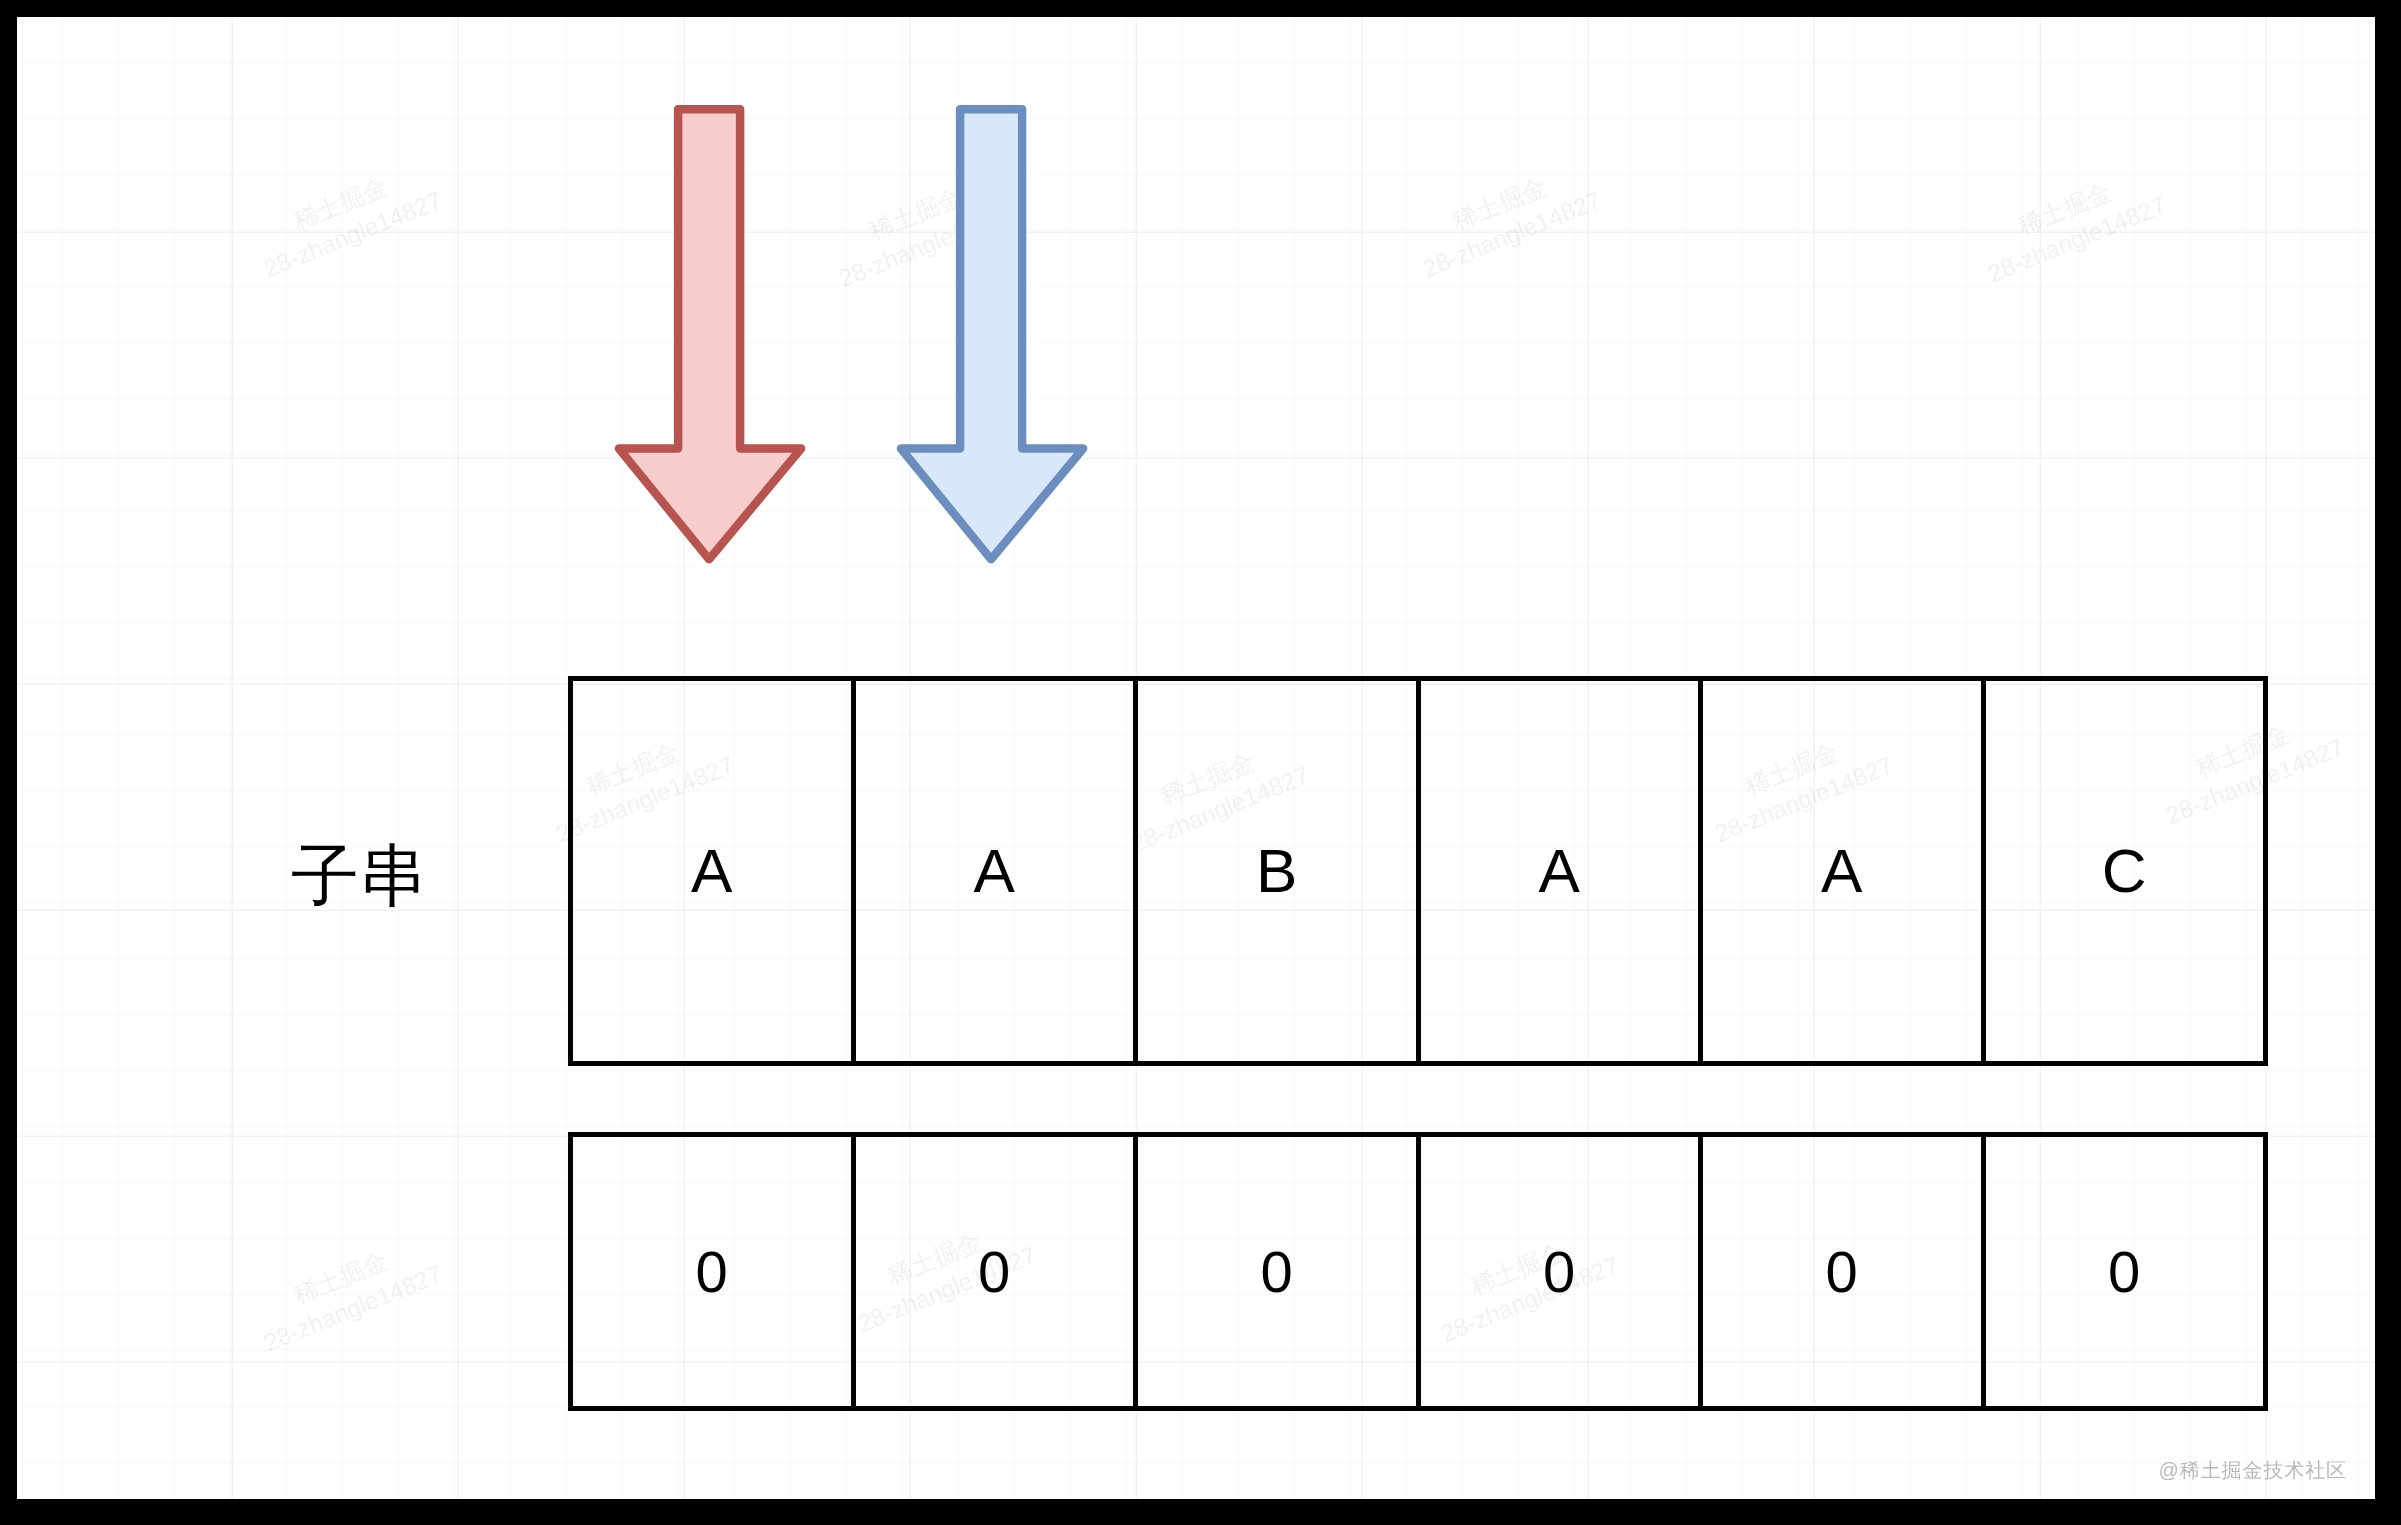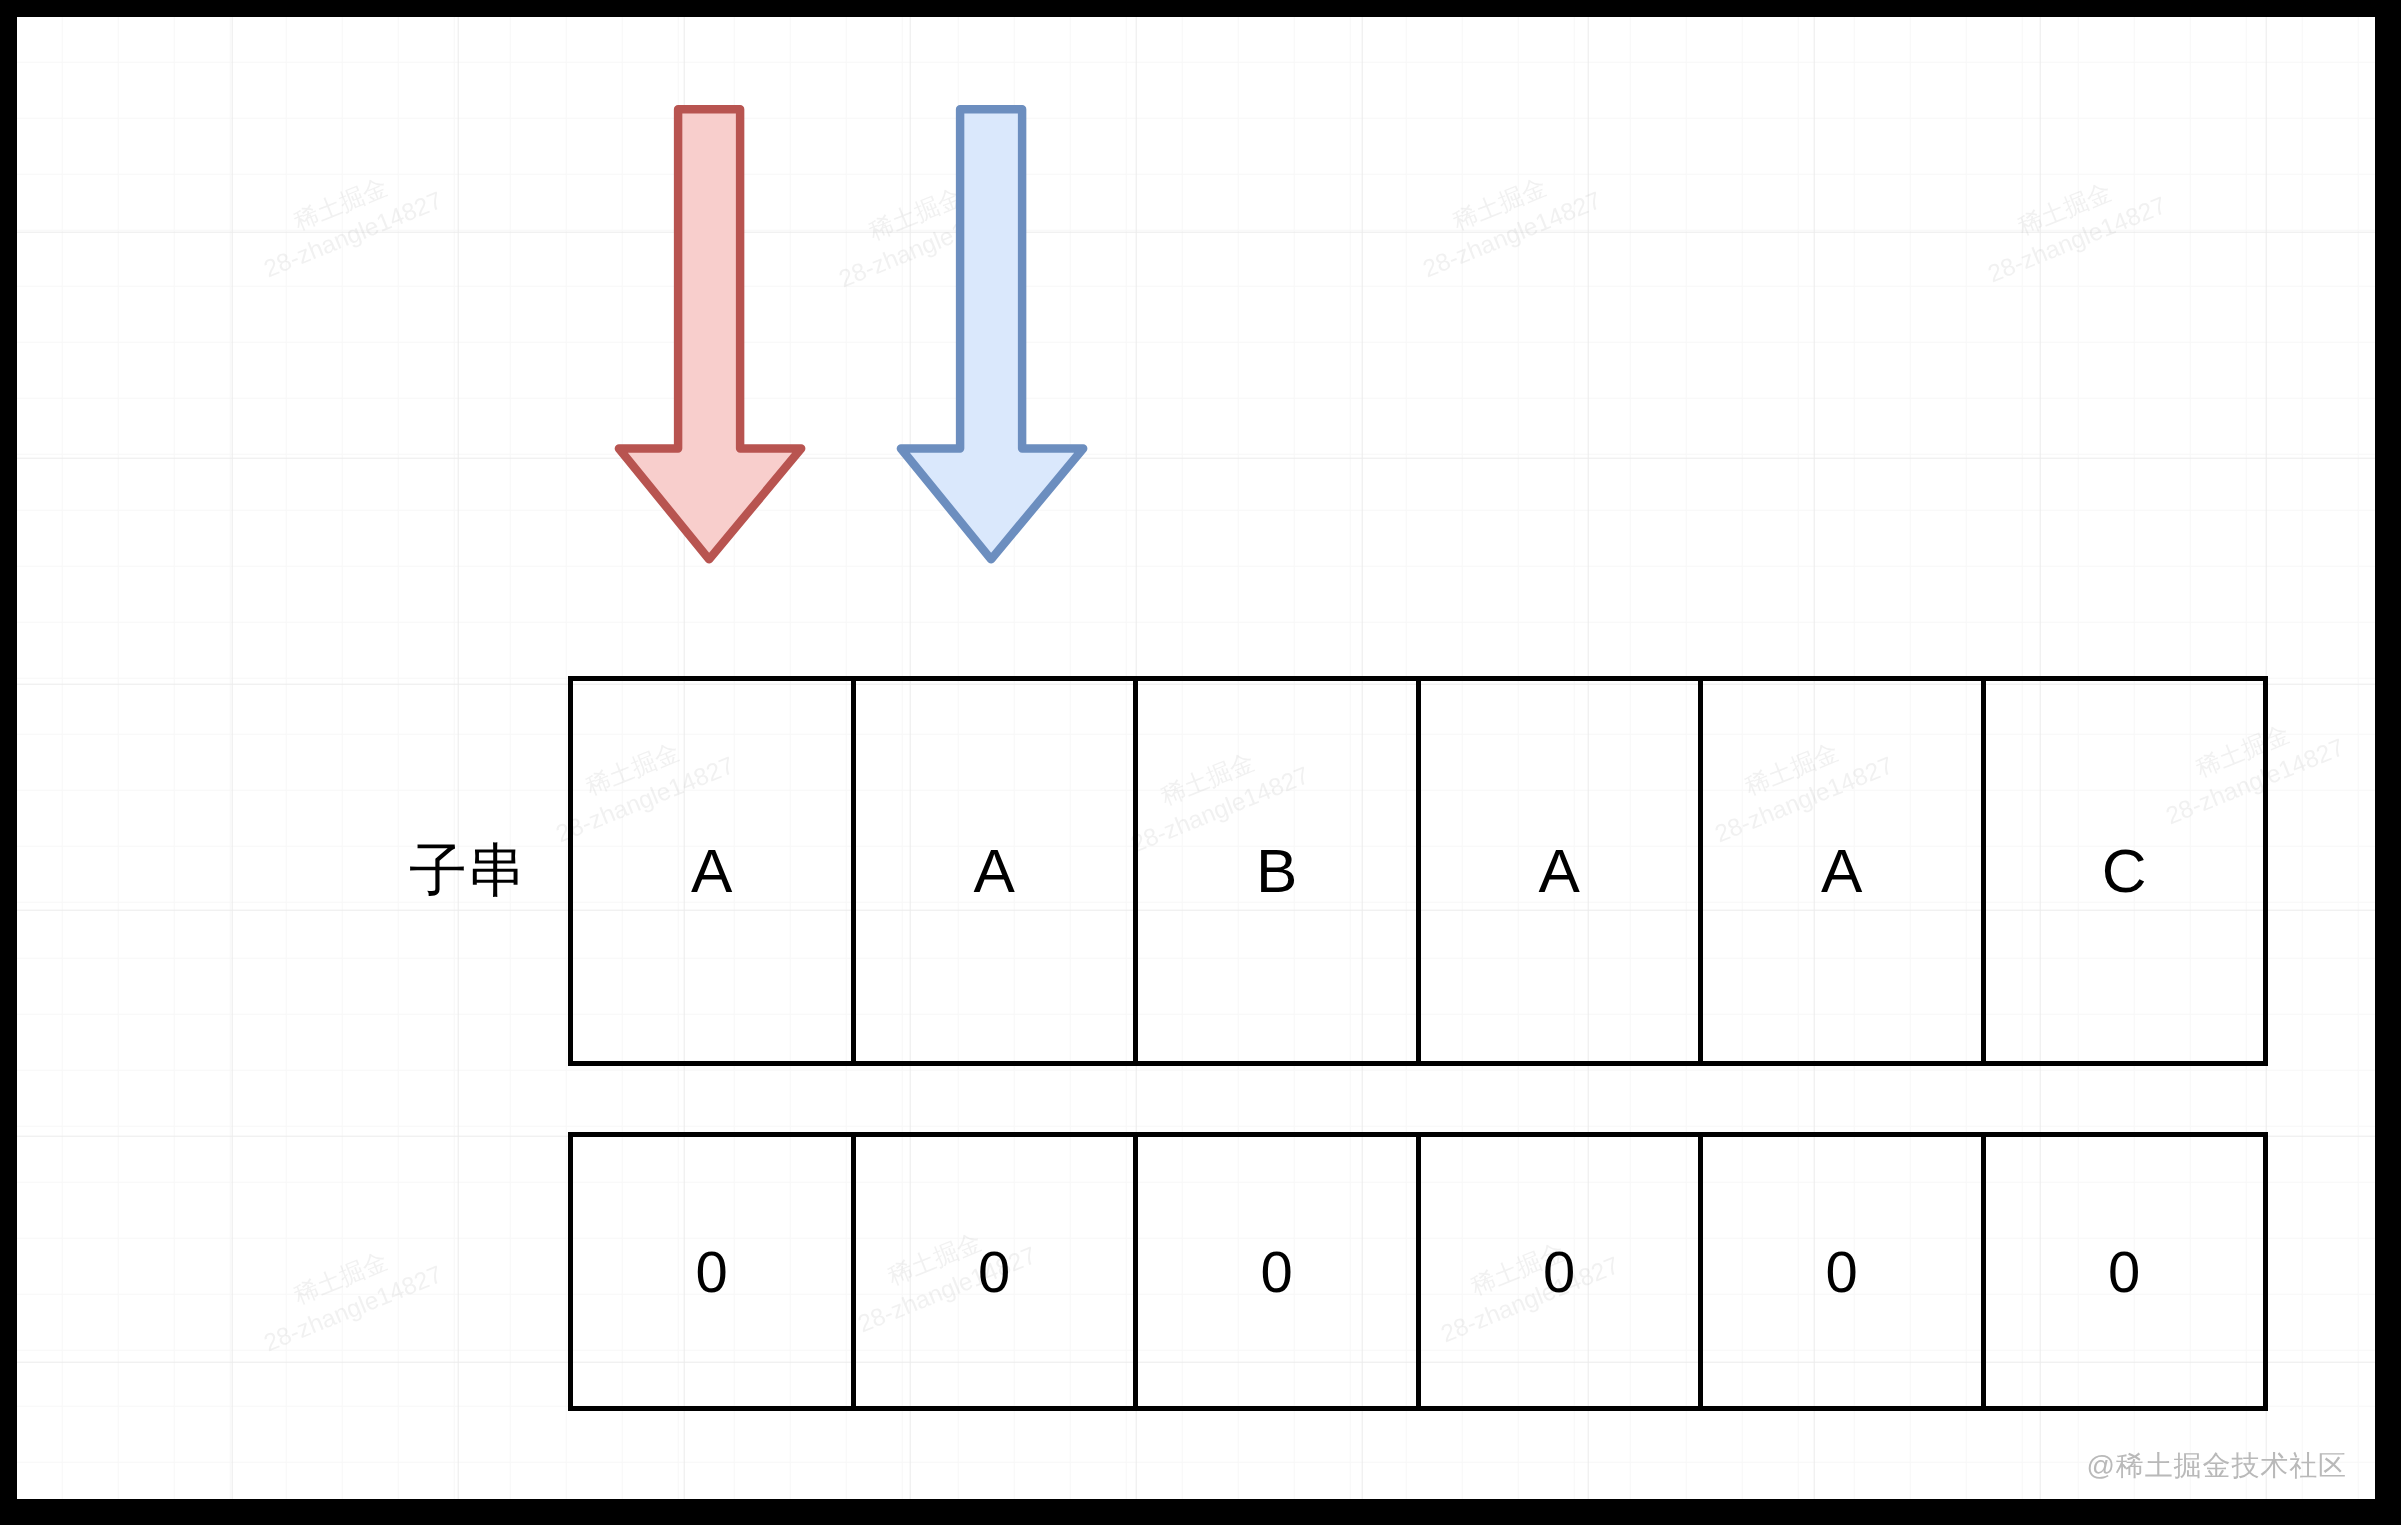--- a/index.html
+++ b/index.html
@@ -50,24 +50,25 @@
     position: absolute;
     overflow: visible;
   }
   #arrow-pointer-red  { left: 585px; top: 75px; }
   #arrow-pointer-blue { left: 867px; top: 75px; }
 
   
   .row-label {
     position: absolute;
     color: #000000;
-    font-size: 58px;
+    font-size: 68px;
     line-height: 1;
     white-space: nowrap;
-    text-align: right;
+    text-align: left;
+    margin-left: 48px;
   }
   #label-substring {
     left: 226px;
     top: 824px;
     width: 282px;
   }
   #label-next-array {
     left: 174px;
     top: 1226px;
     width: 339px;
@@ -99,21 +100,21 @@
     background: rgba(255,255,255,0.0);
   }
   #row-next-array .cell { font-size: 58px; }
 
   
   #watermark-brand {
     position: absolute;
     right: 28px;
     bottom: 19px;
     color: #b9b9b9;
-    font-size: 28px;
+    font-size: 20px;
     line-height: 1;
     white-space: nowrap;
     letter-spacing: 0.9px;
     margin-left: 14px;
   }
   .wm-tile {
     position: absolute;
     color: rgba(170,170,170,0.16);
     font-size: 24.5px;
     line-height: 1.35;

